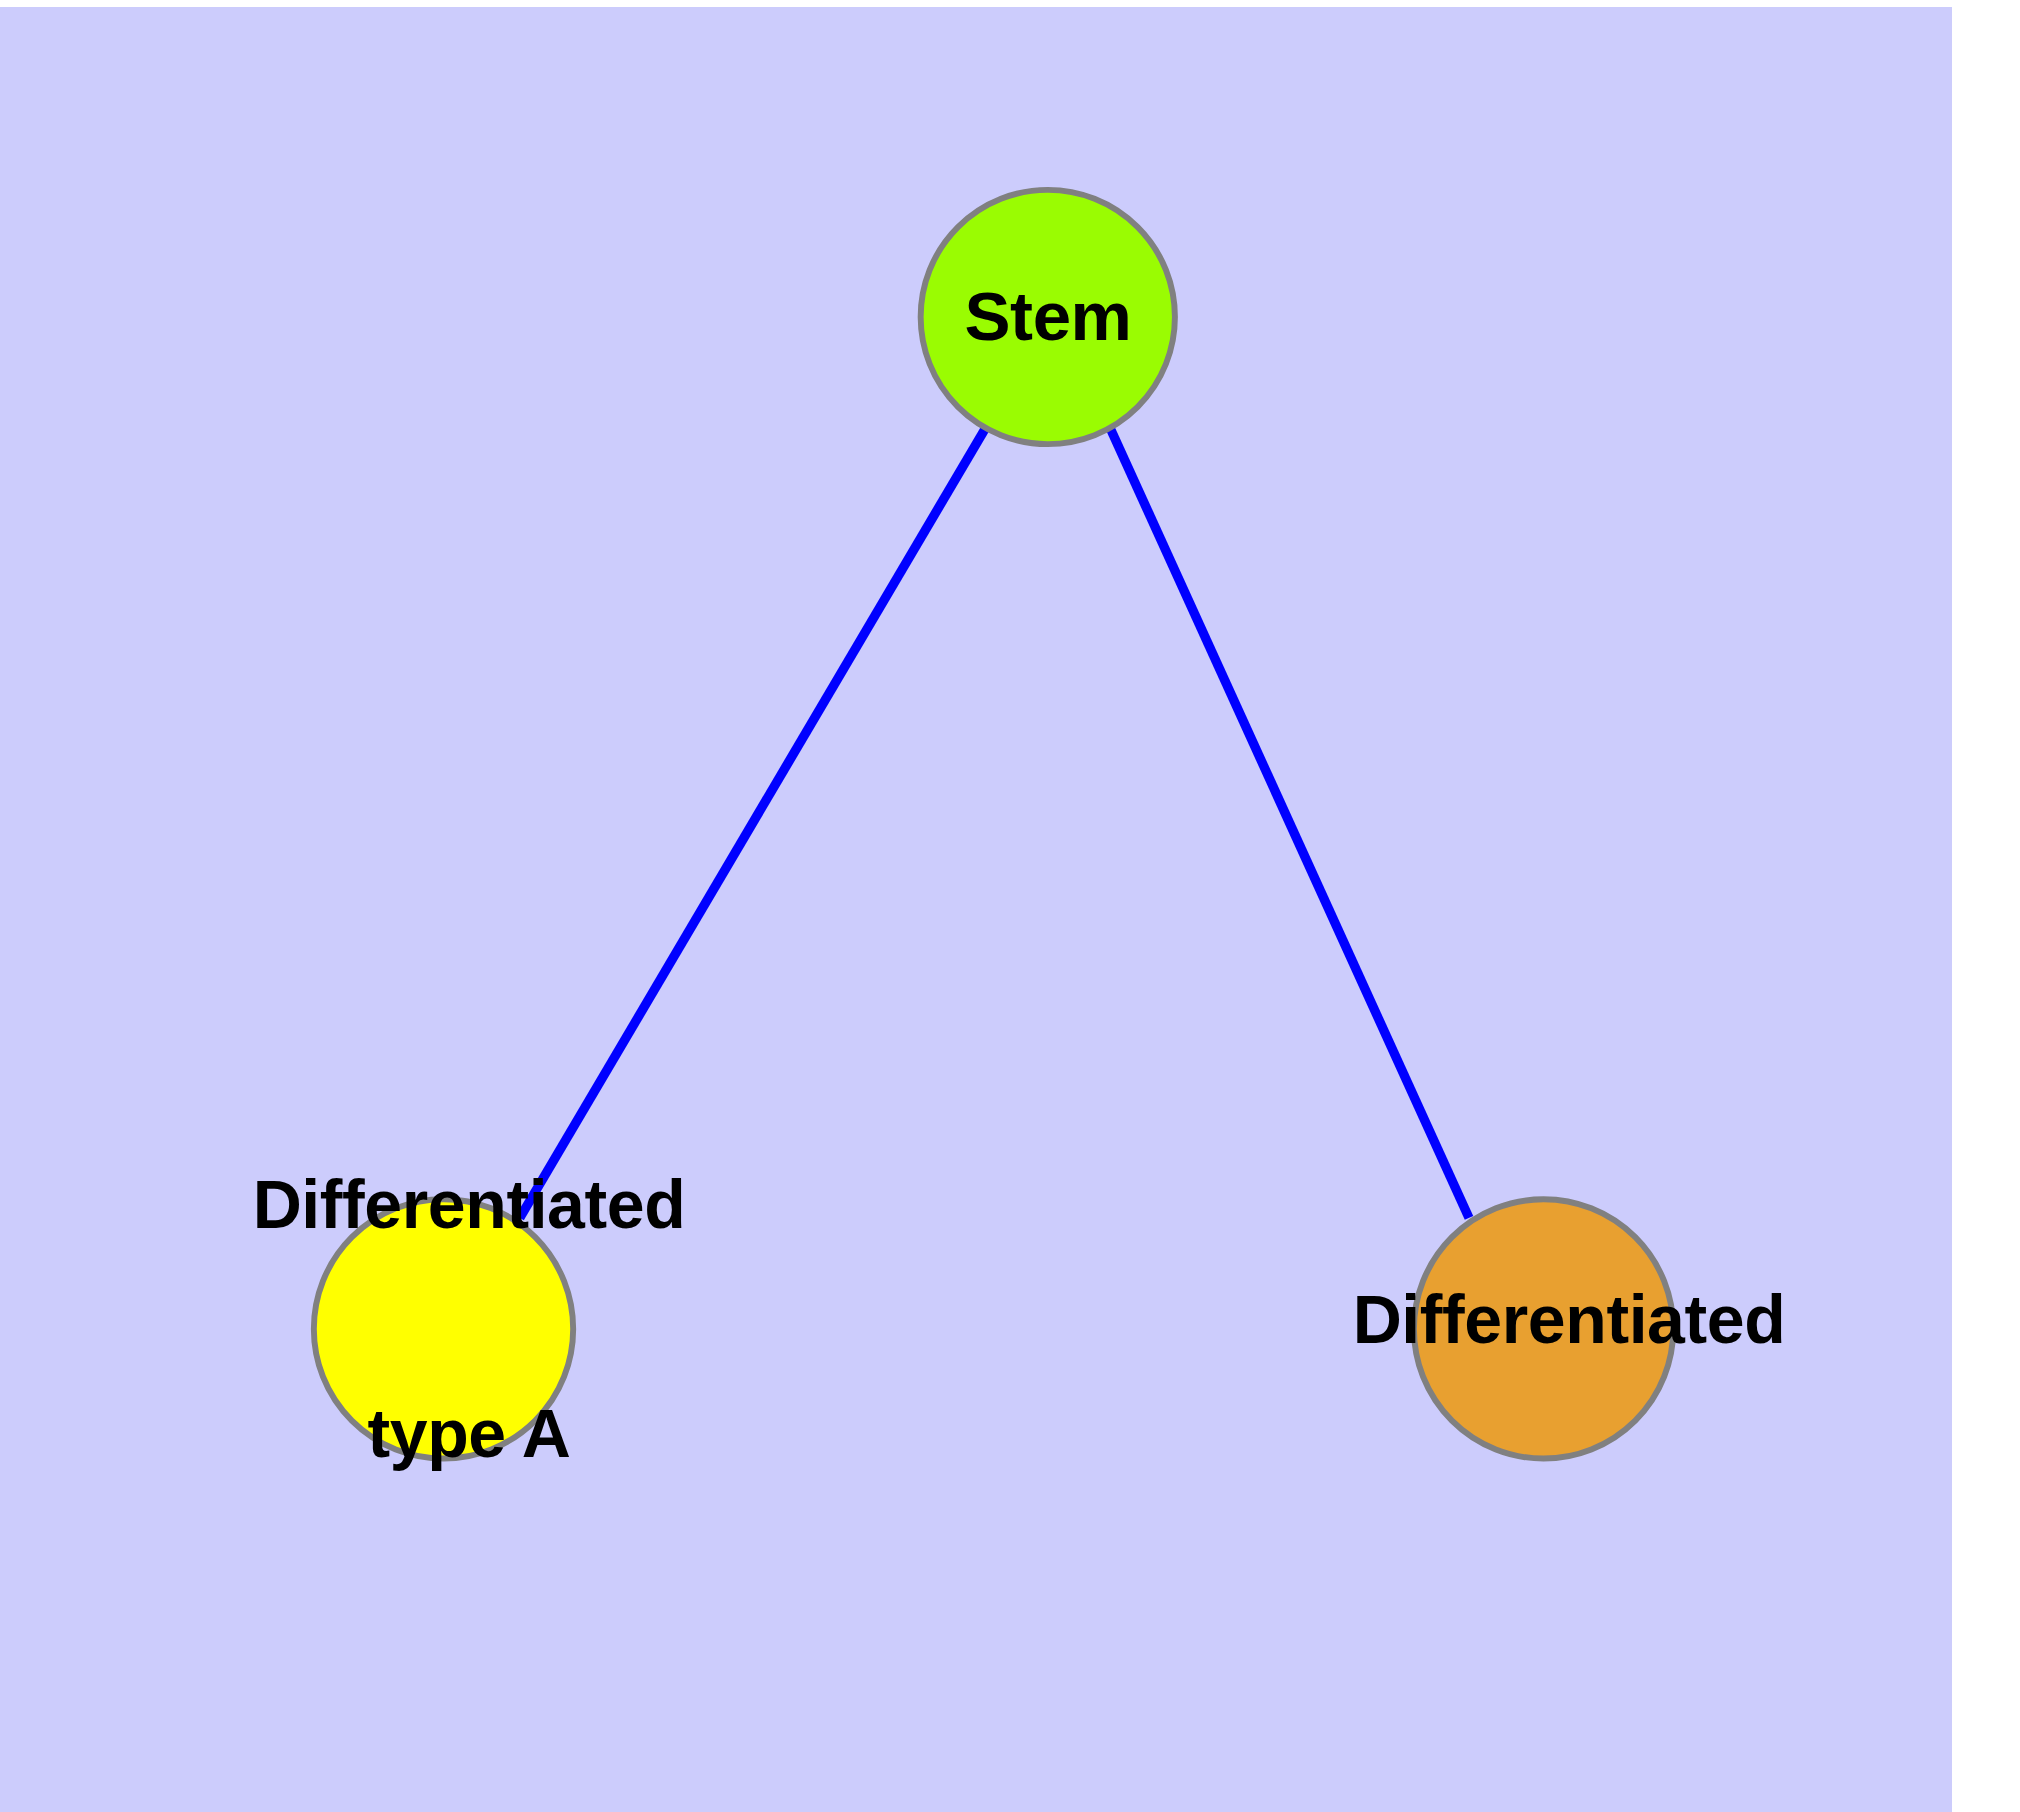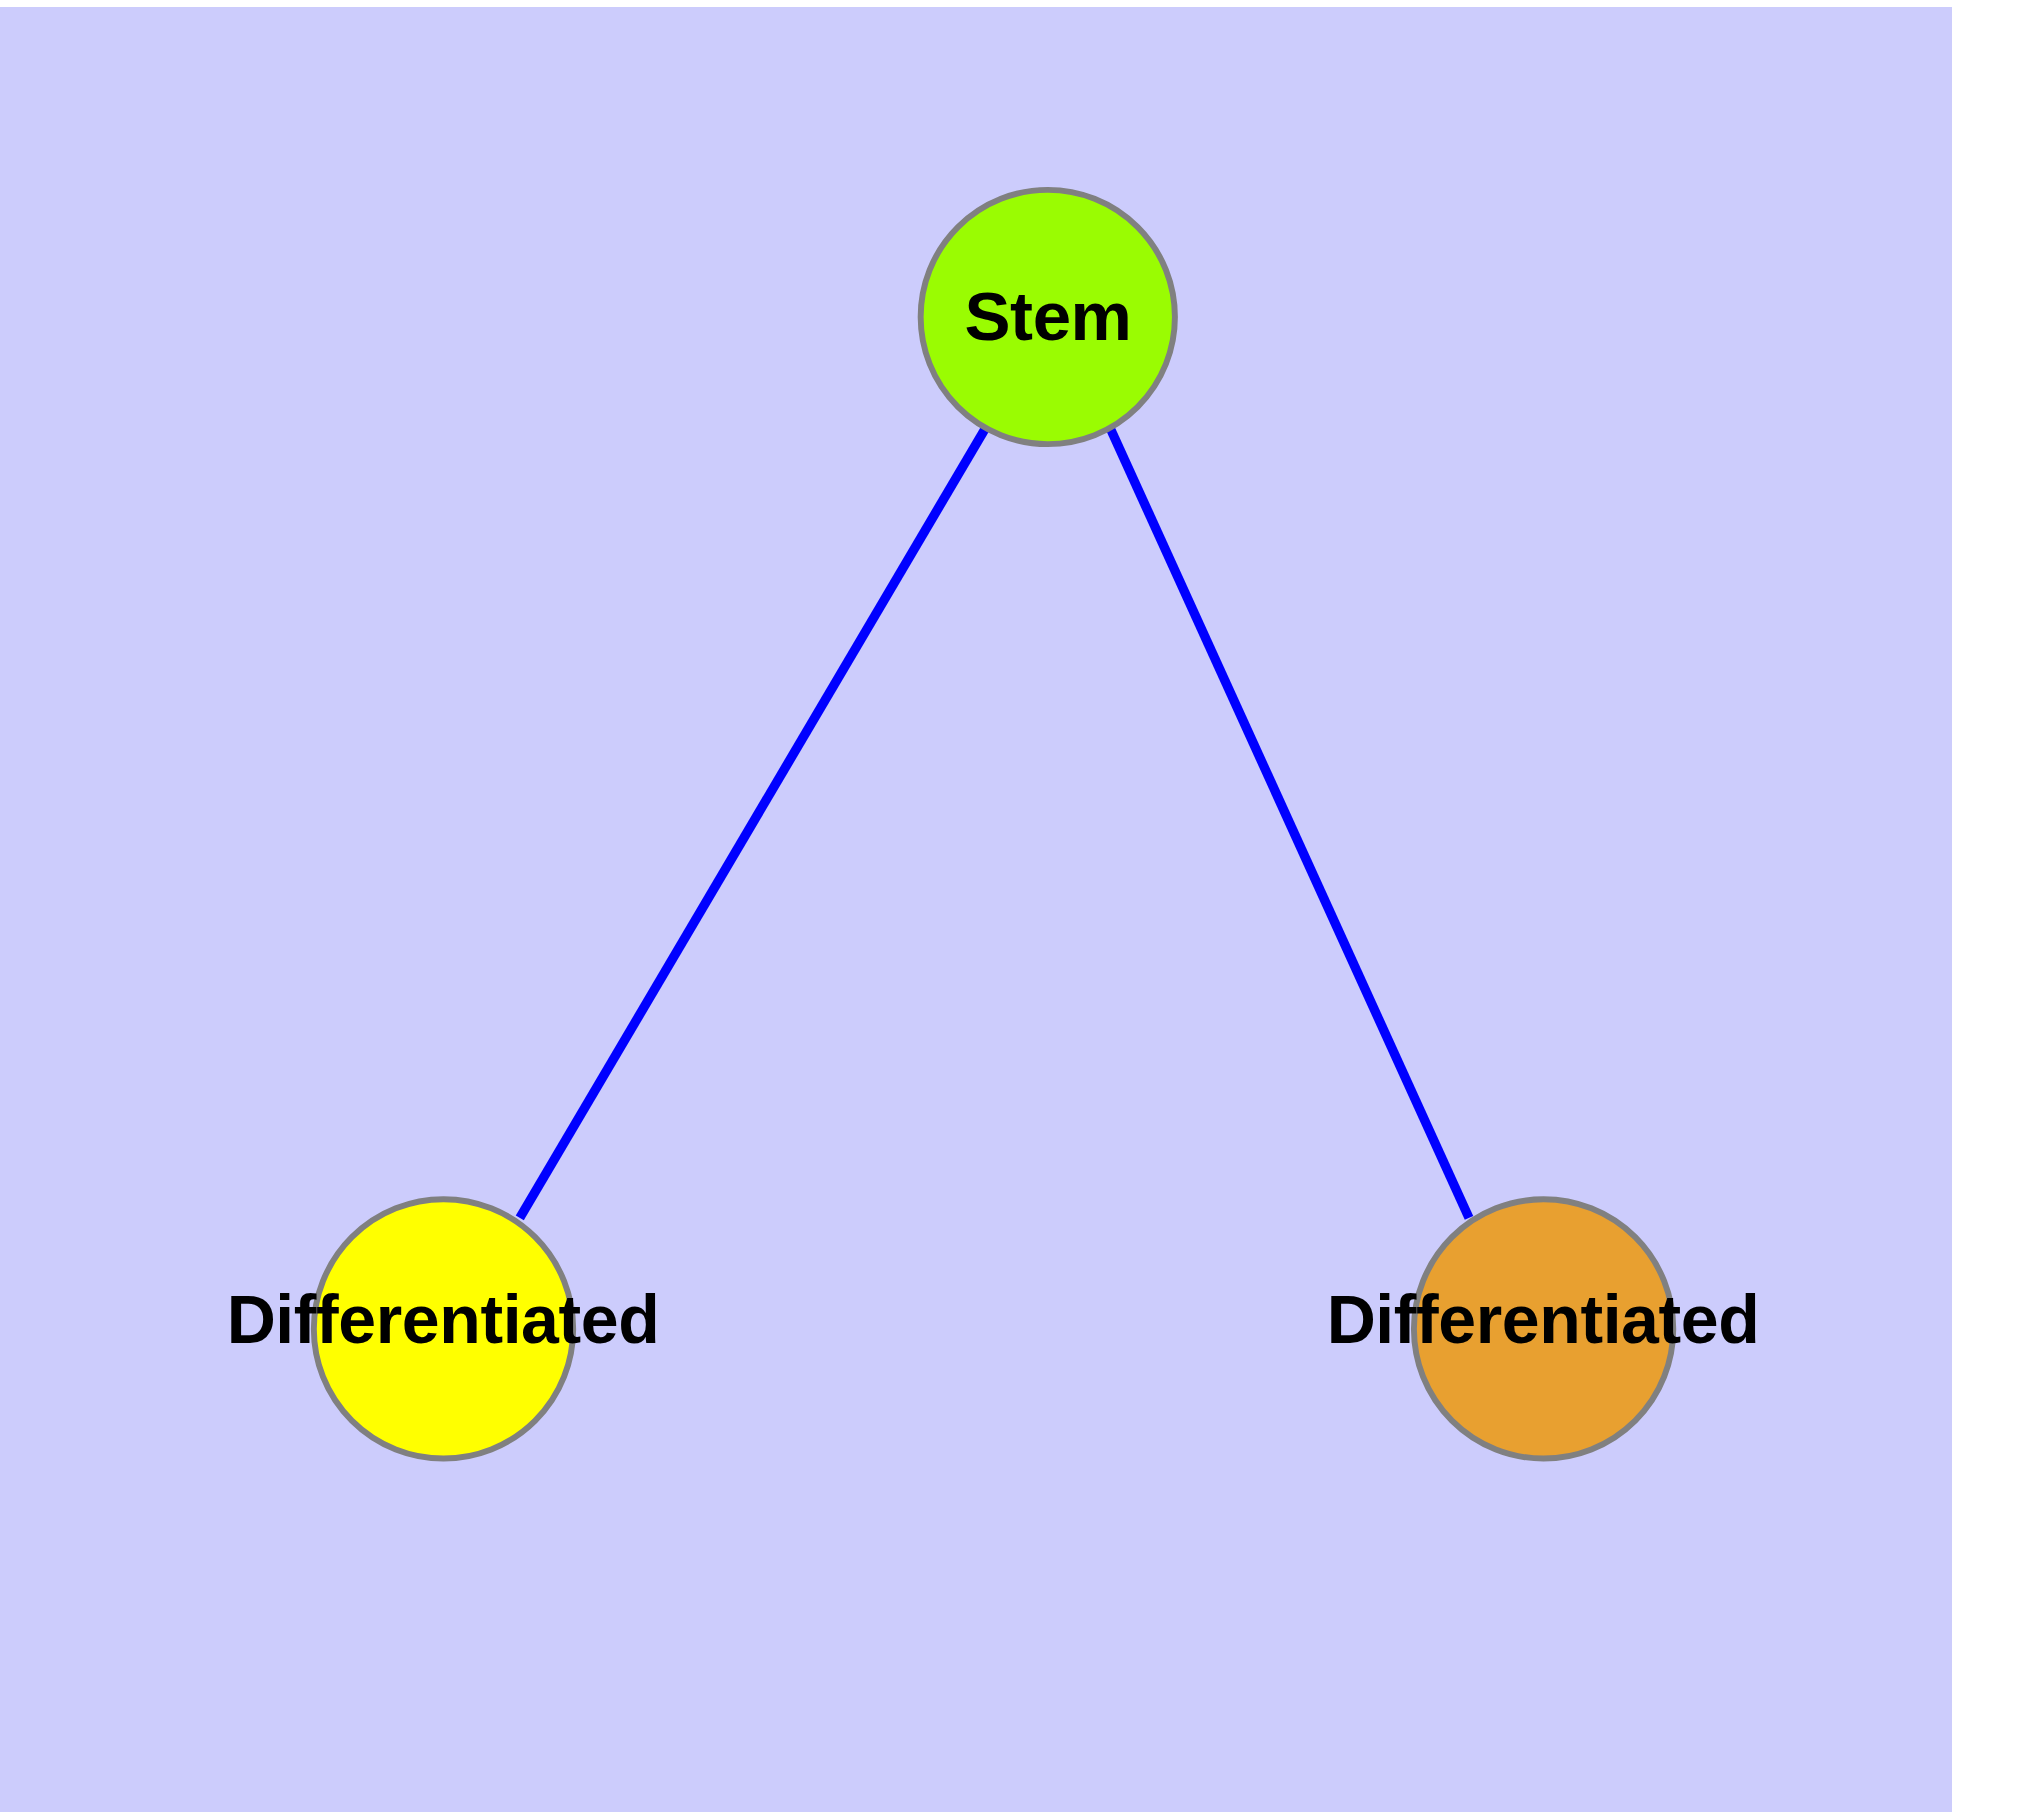--- a/index.html
+++ b/index.html
@@ -40,20 +40,21 @@
     line-height: 1.12;
     letter-spacing: -0.4px;
     pointer-events: none;
     transform: translate(-50%, -50%);
   }
   .label-stem {
     font-size: 69px;
   }
   .label-two-line {
     font-size: 68px;
+    margin-left: 26px;
   }
 </style>
 </head>
 <body>
 
 <div id="canvas">
 
   <div id="graph-bg" style="background: rgb(204, 204, 252);"></div>
 
   <svg id="graph-svg" viewBox="0 0 2384 2138" xmlns="http://www.w3.org/2000/svg">
@@ -67,20 +68,21 @@
       <circle cx="1236" cy="374" r="150" fill="#9afc02" stroke="#808080" stroke-width="7"></circle>
       <circle cx="523" cy="1568" r="153" fill="#ffff00" stroke="#808080" stroke-width="7"></circle>
       <circle cx="1821" cy="1568" r="153" fill="#e8a030" stroke="#808080" stroke-width="7"></circle>
     </g>
   </svg>
 
   <div class="node-label label-stem" style="left:1048px; top:317px;">Stem</div>
 
   <div class="node-label label-two-line" style="left:443px; top:1319px;">
     <div>Differentiated</div>
+    <div>type A</div>
   </div>
 
   <div class="node-label label-two-line" style="left:1543px; top:1319px;">
     <div>Differentiated</div>
   </div>
 
 </div>
 
 
 </body></html>

